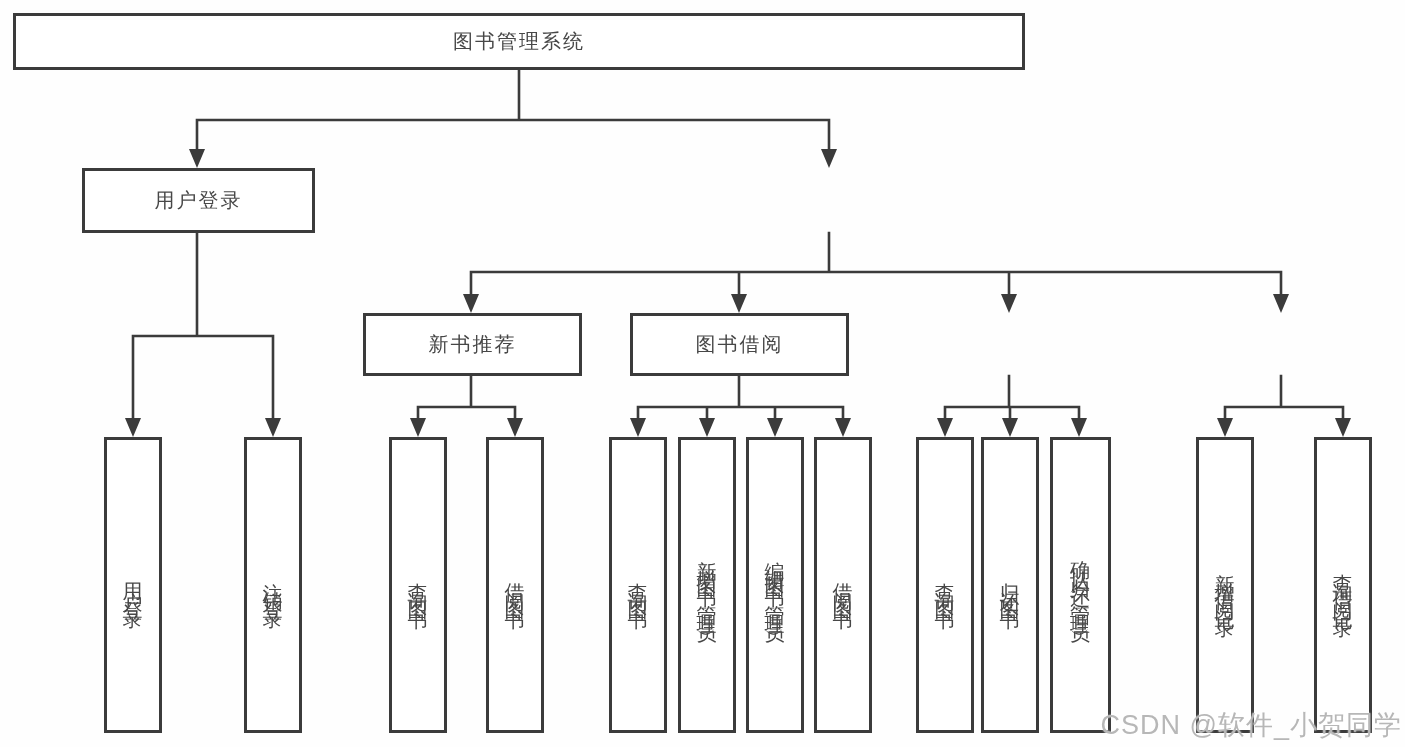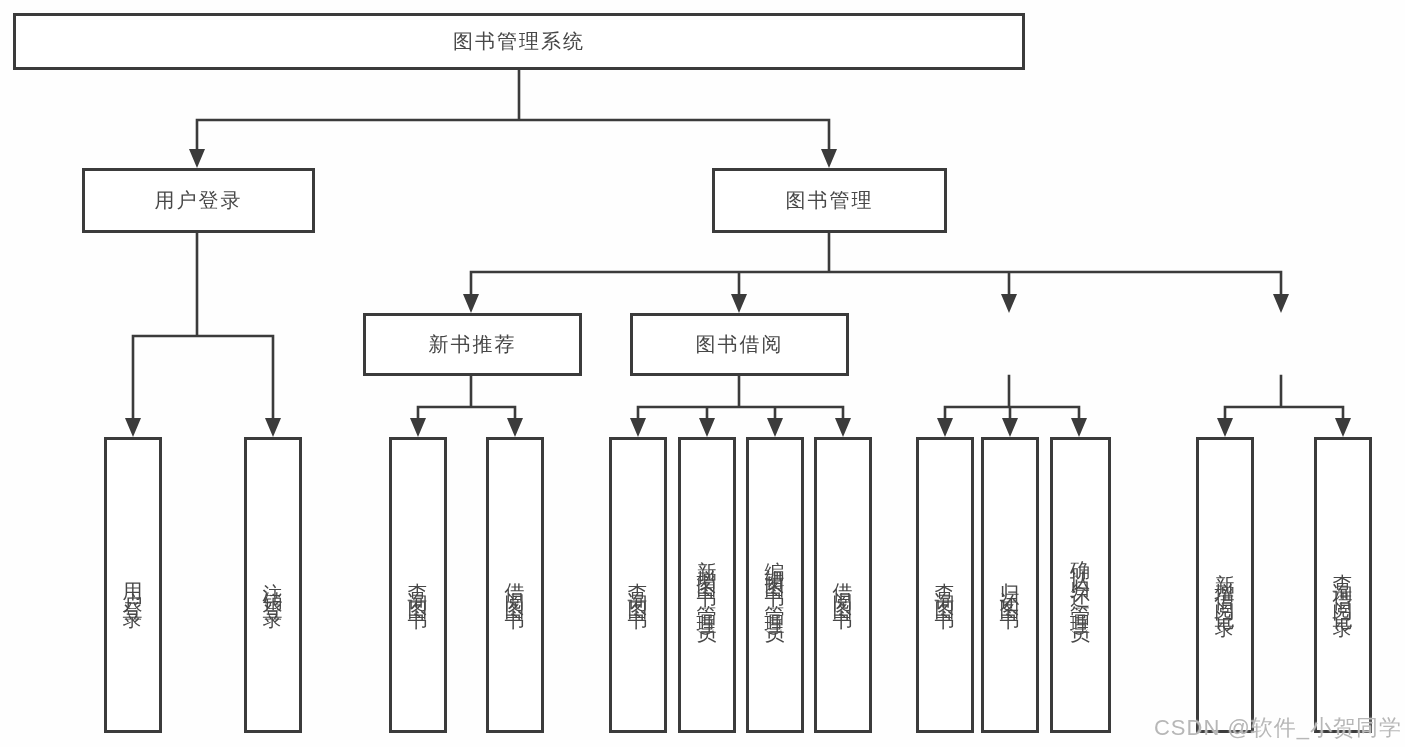--- a/index.html
+++ b/index.html
@@ -54,21 +54,21 @@
   .book-mgmt-box   { left: 712px; width: 235px; }
   .lvl3            { top: 313px; height: 63px; }
   .new-book-box    { left: 363px;  width: 219px; }
   .book-borrow-box { left: 630px;  width: 219px; }
   .current-box     { left: 900px;  width: 219px; }
   .records-box     { left: 1172px; width: 218px; }
   .watermark {
     position: absolute;
     right: 3px;
     bottom: 4px;
-    font-size: 22px;
+    font-size: 27px;
     color: #b7b7b7;
     letter-spacing: 1px;
     z-index: 10;
     text-shadow: 0 0 2px #ffffff;
   }
 </style>
 </head>
 <body>
 
 <div class="canvas">
@@ -92,23 +92,20 @@
              M1071 418 L1087 418 L1079 437 Z M1217 418 L1233 418 L1225 437 Z
              M1335 418 L1351 418 L1343 437 Z" fill="#3b3b3b"></path>
   </svg>
 
   <div class="node node-h root-box">
     <span>图书管理系统</span>
   </div>
 
   <div class="node node-h lvl2 user-login-box">
     <span>用户登录</span>
-  </div>
-  <div class="node node-h lvl2 book-mgmt-box">
-    <span>图书管理</span>
   </div>
 
   <div class="node node-h lvl3 new-book-box">
     <span>新书推荐</span>
   </div>
   <div class="node node-h lvl3 book-borrow-box">
     <span>图书借阅</span>
   </div>
 
   <div class="node node-v" style="left:104px">

